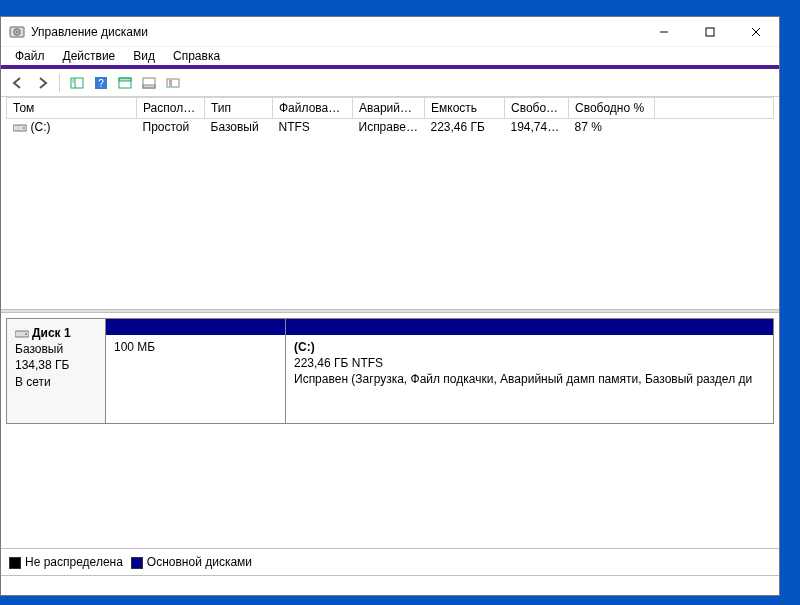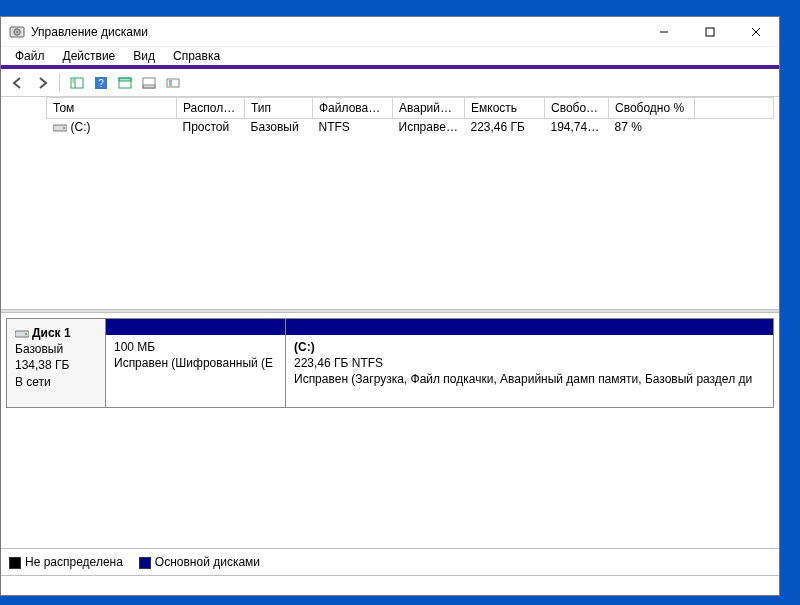--- a/index.html
+++ b/index.html
@@ -73,21 +73,20 @@
   }
   .tsep { width: 1px; height: 18px; background: #d0d0d0; margin: 0 4px; }
 
   .splitter-h { height: 4px; background: #e0e0e0; cursor: row-resize; border-top: 1px solid #c0c0c0; border-bottom: 1px solid #c0c0c0; }
 
   .volumes-pane {
     height: 212px;
     overflow: hidden;
     border-bottom: 0;
     padding: 0 5px;
-    margin-left: 40px;
   }
   table.volumes {
     width: 100%;
     border-collapse: collapse;
     font-size: 12px;
     table-layout: fixed;
   }
   table.volumes th {
     text-align: left;
     background: #fff;
@@ -113,21 +112,21 @@
 
   .graphic-pane {
     flex: 1;
     overflow: hidden;
     display: flex;
     flex-direction: column;
     padding: 5px;
   }
   .disk-row {
     display: flex;
-    height: 90px;
+    height: 106px;
     border-top: 1px solid #888;
     border-bottom: 1px solid #888;
   }
   .disk-head {
     width: 100px;
     border-right: 1px solid #888;
     border-left: 1px solid #888;
     padding: 6px 8px;
     font-size: 12px;
     background: #f7f7f7;
@@ -144,21 +143,21 @@
     flex-direction: column;
   }
   .part-bar { height: 16px; background: #00008B; }
   .part-body { flex: 1; padding: 4px 8px; font-size: 12px; line-height: 1.35; overflow: hidden; white-space: nowrap; }
   .part-body .ptitle { font-weight: bold; }
 
   .legend {
     border-top: 1px solid #c0c0c0;
     padding: 6px 8px;
     display: flex;
-    gap: 16px;
+    gap: 8px;
     font-size: 12px;
     align-items: center;
   }
   .legend .sw {
     width: 12px; height: 12px;
     display: inline-block;
     margin-right: 4px;
     vertical-align: middle;
     border: 1px solid #333;
   }
@@ -321,21 +320,20 @@
           <span>Базовый</span><br>
           <span>134,38 ГБ</span><br>
           <span>В сети</span>
         </div>
         <div class="disk-parts">
           <div class="part" style="width:180px">
             <div class="part-bar"></div>
             <div class="part-body">
               <div class="ptitle"></div>
               <div>100 МБ</div>
-              <div>Исправен (Шифрованный (E</div>
             </div>
           </div>
           <div class="part" style="flex:1">
             <div class="part-bar"></div>
             <div class="part-body">
               <div class="ptitle">(C:)</div>
               <div>223,46 ГБ NTFS</div>
               <div>Исправен (Загрузка, Файл подкачки, Аварийный дамп памяти, Базовый раздел ди</div>
             </div>
           </div>

